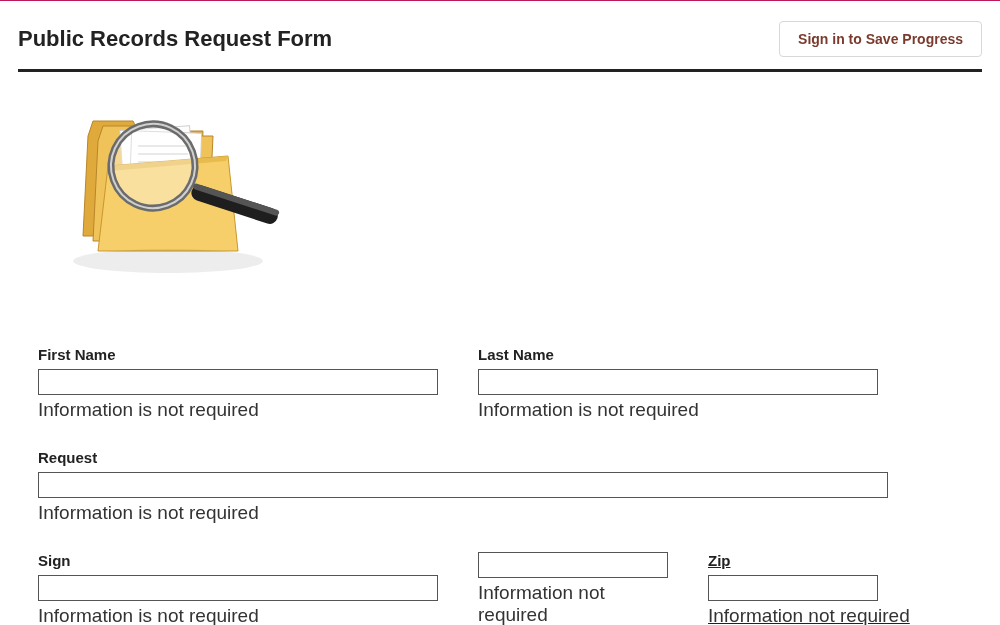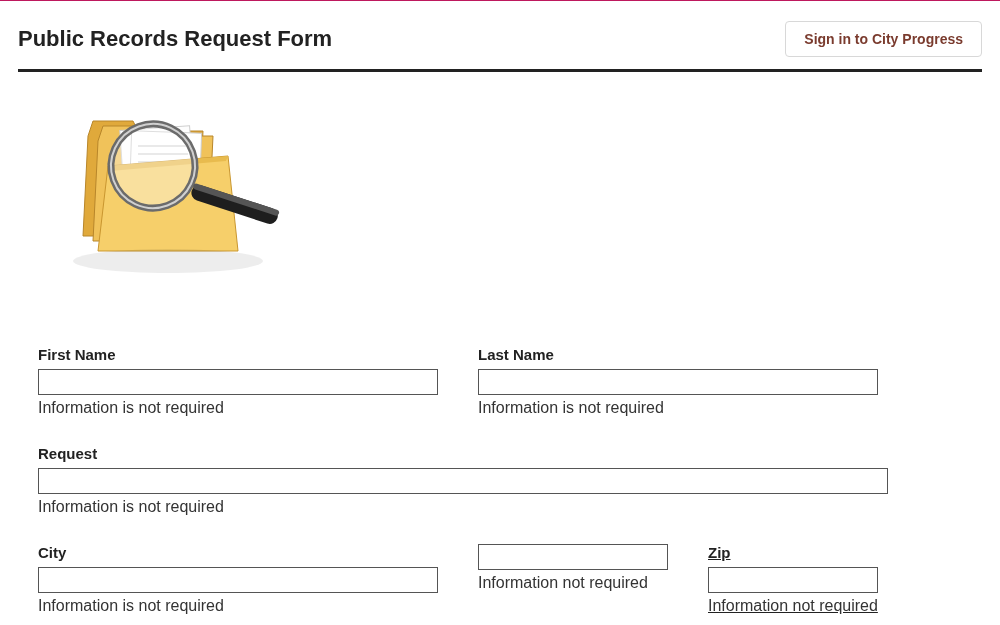--- a/index.html
+++ b/index.html
@@ -69,21 +69,21 @@
   }
   .field-input {
     width: 100%;
     height: 26px;
     border: 1.5px solid #555;
     background: #fff;
     font-size: 14px;
     padding: 2px 4px;
   }
   .field-hint {
-    font-size: 16px;
+    font-size: 19px;
     color: #333;
     margin-top: 4px;
   }
   
   .col-firstname { grid-column: 1; }
   .col-lastname  { grid-column: 2 / span 2; justify-content: center; }
   .col-lastname .field-input { width: 400px; }
   .col-address   { grid-column: 1 / span 3; }
   .col-address .field-input { width: 850px; }
   .col-city  { grid-column: 1; }
@@ -92,21 +92,21 @@
   .col-zip   { grid-column: 3; text-decoration: underline; }
   .col-zip .field-input { width: 170px; }
 </style>
 </head>
 <body>
 
 <div class="page">
 
   <div class="header-row">
     <h1 class="page-title">Public Records Request Form</h1>
-    <button class="save-btn">Sign in to City Progress</button>
+    <button class="save-btn">Sign in to Save Progress</button>
   </div>
 
   <hr class="divider">
 
   <div class="hero-img">
     <svg viewBox="0 0 250 190">
 
       <path d="M50 40 L55 25 L95 25 L100 35 L165 35 L160 140 L45 140 Z" fill="#e0a93b" stroke="#b8862a" stroke-width="1"></path>
       <path d="M60 45 L65 30 L105 30 L110 40 L175 40 L170 145 L55 145 Z" fill="#f0c25a" stroke="#b8862a" stroke-width="1"></path>
 
@@ -144,21 +144,21 @@
       <div class="field-hint">Information is not required</div>
     </div>
 
     <div class="field-group col-address">
       <label class="field-label">Request</label>
       <input type="text" class="field-input" value="" style="">
       <div class="field-hint">Information is not required</div>
     </div>
 
     <div class="field-group col-city">
-      <label class="field-label">City</label>
+      <label class="field-label">Sign</label>
       <input type="text" class="field-input" value="" style="">
       <div class="field-hint">Information is not required</div>
     </div>
 
     <div class="field-group col-state">
       <input type="text" class="field-input" value="" style="">
       <div class="field-hint">Information not required</div>
     </div>
 
     <div class="field-group col-zip">

